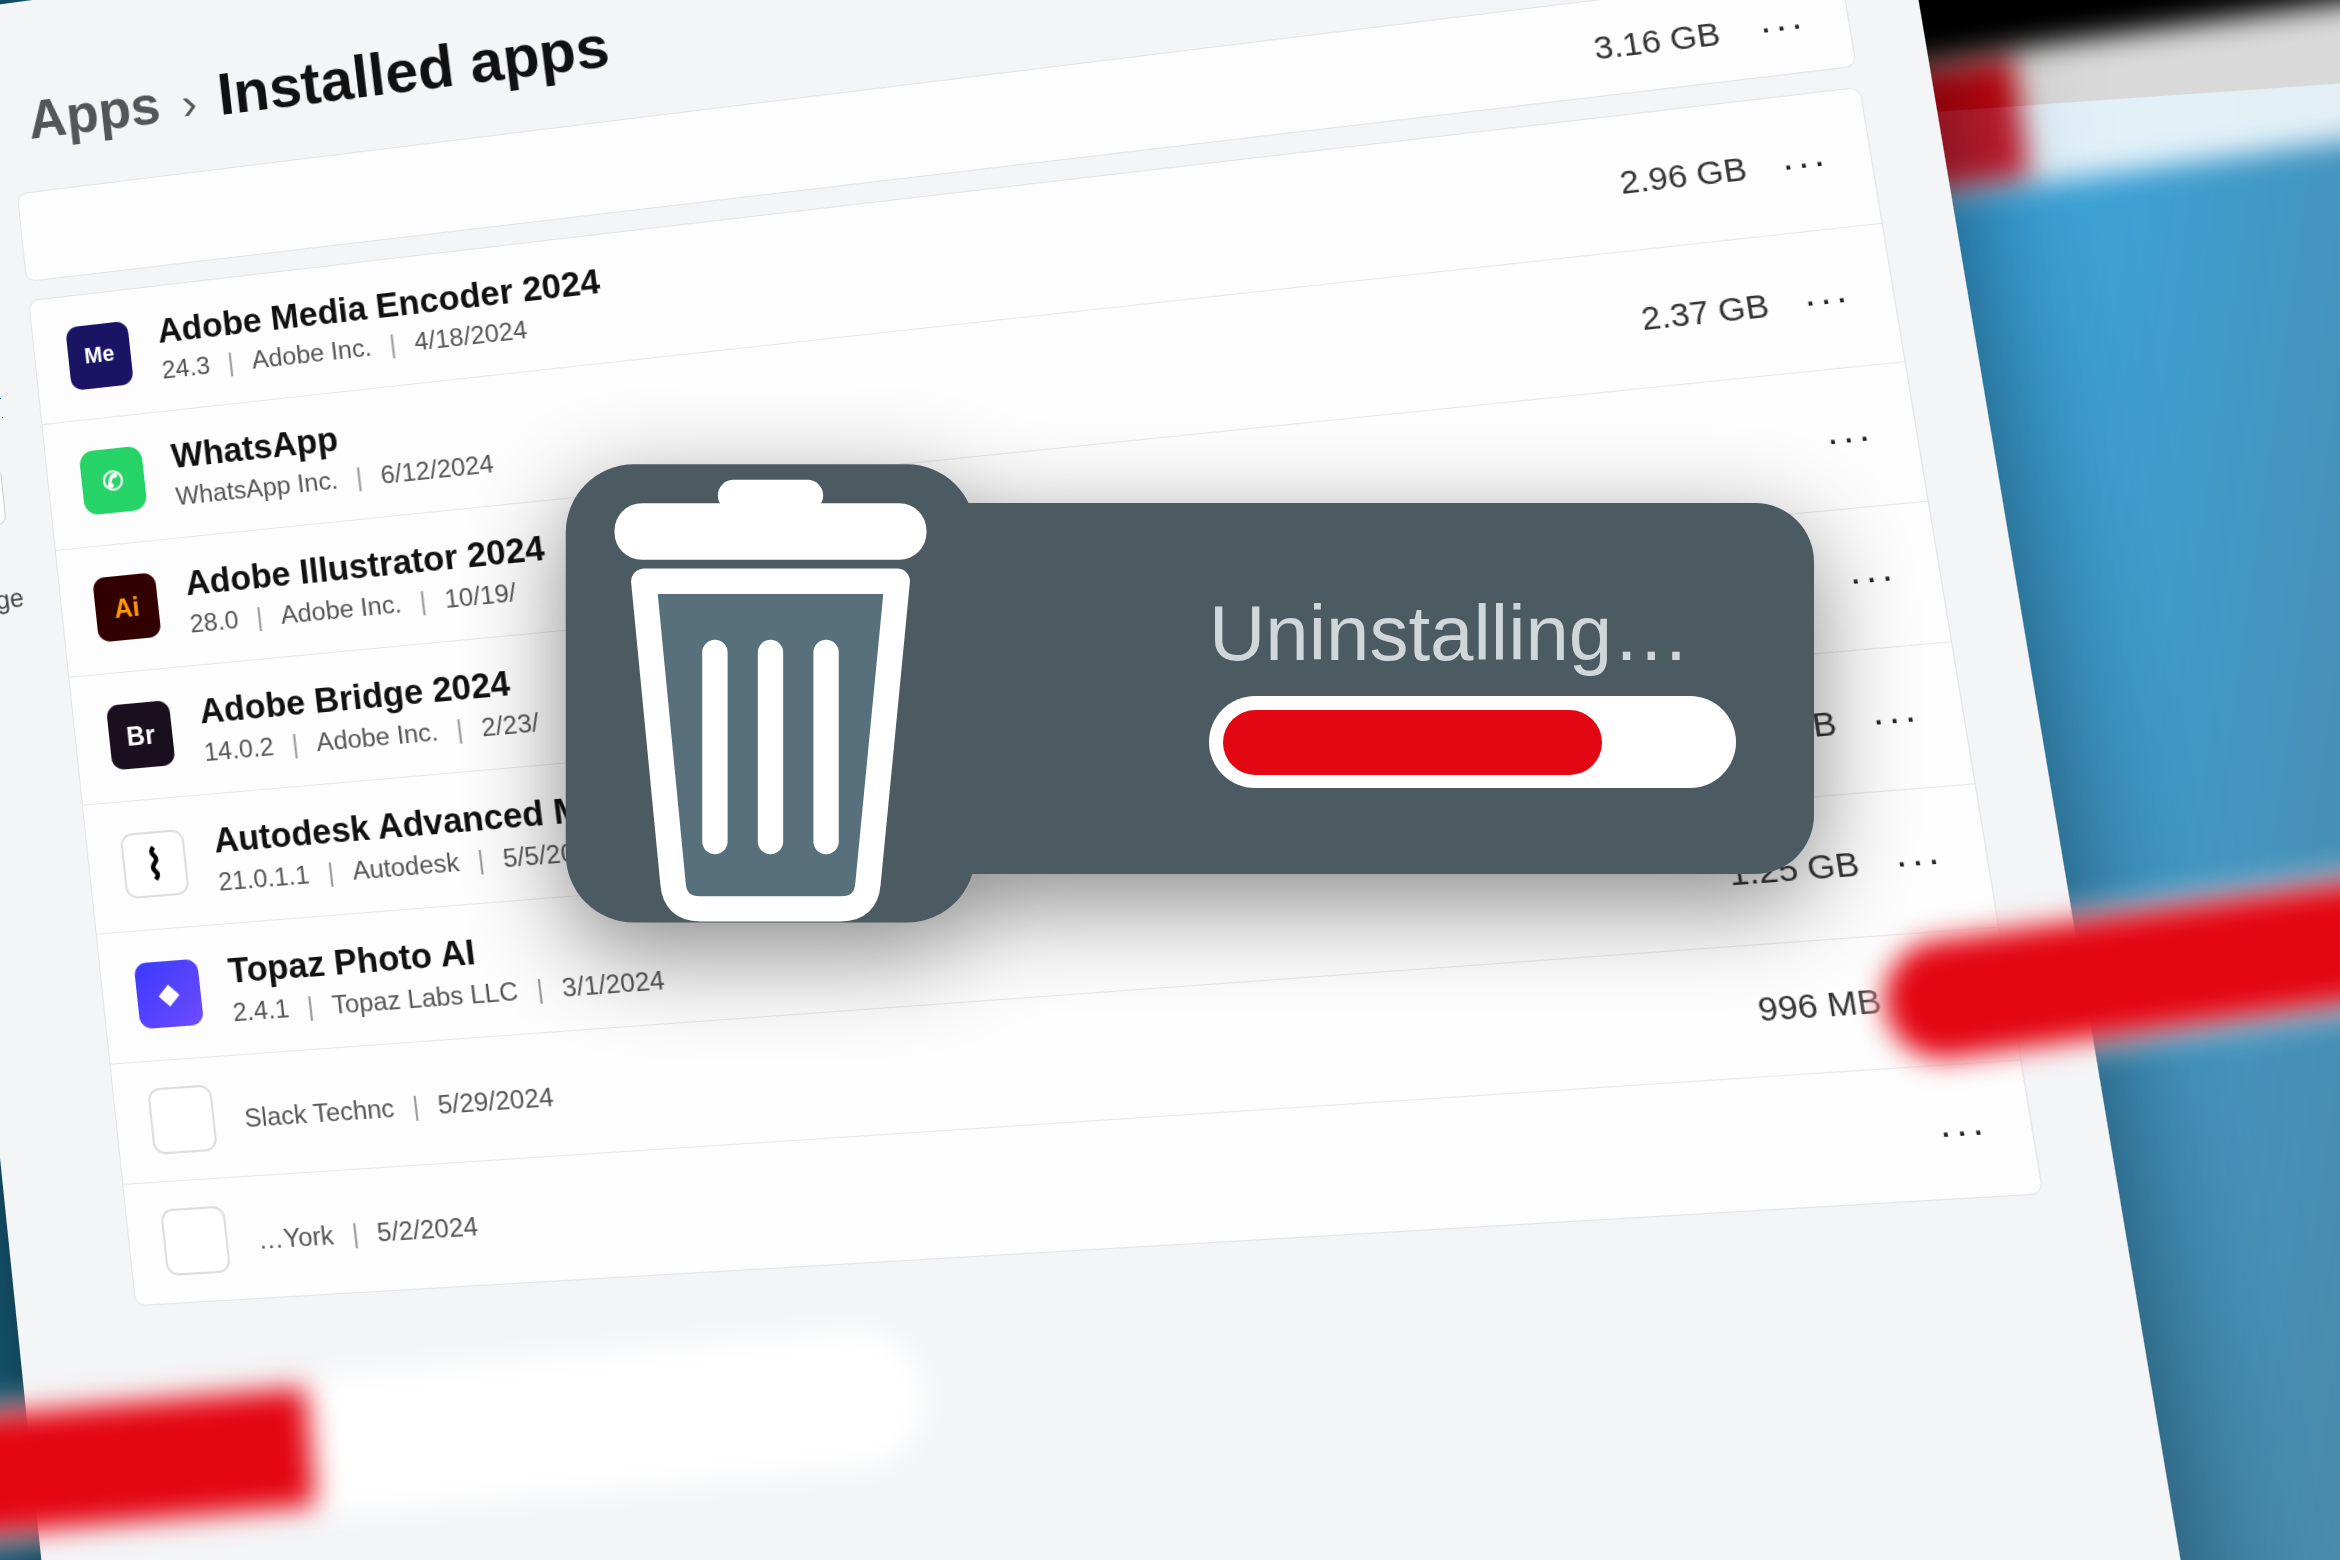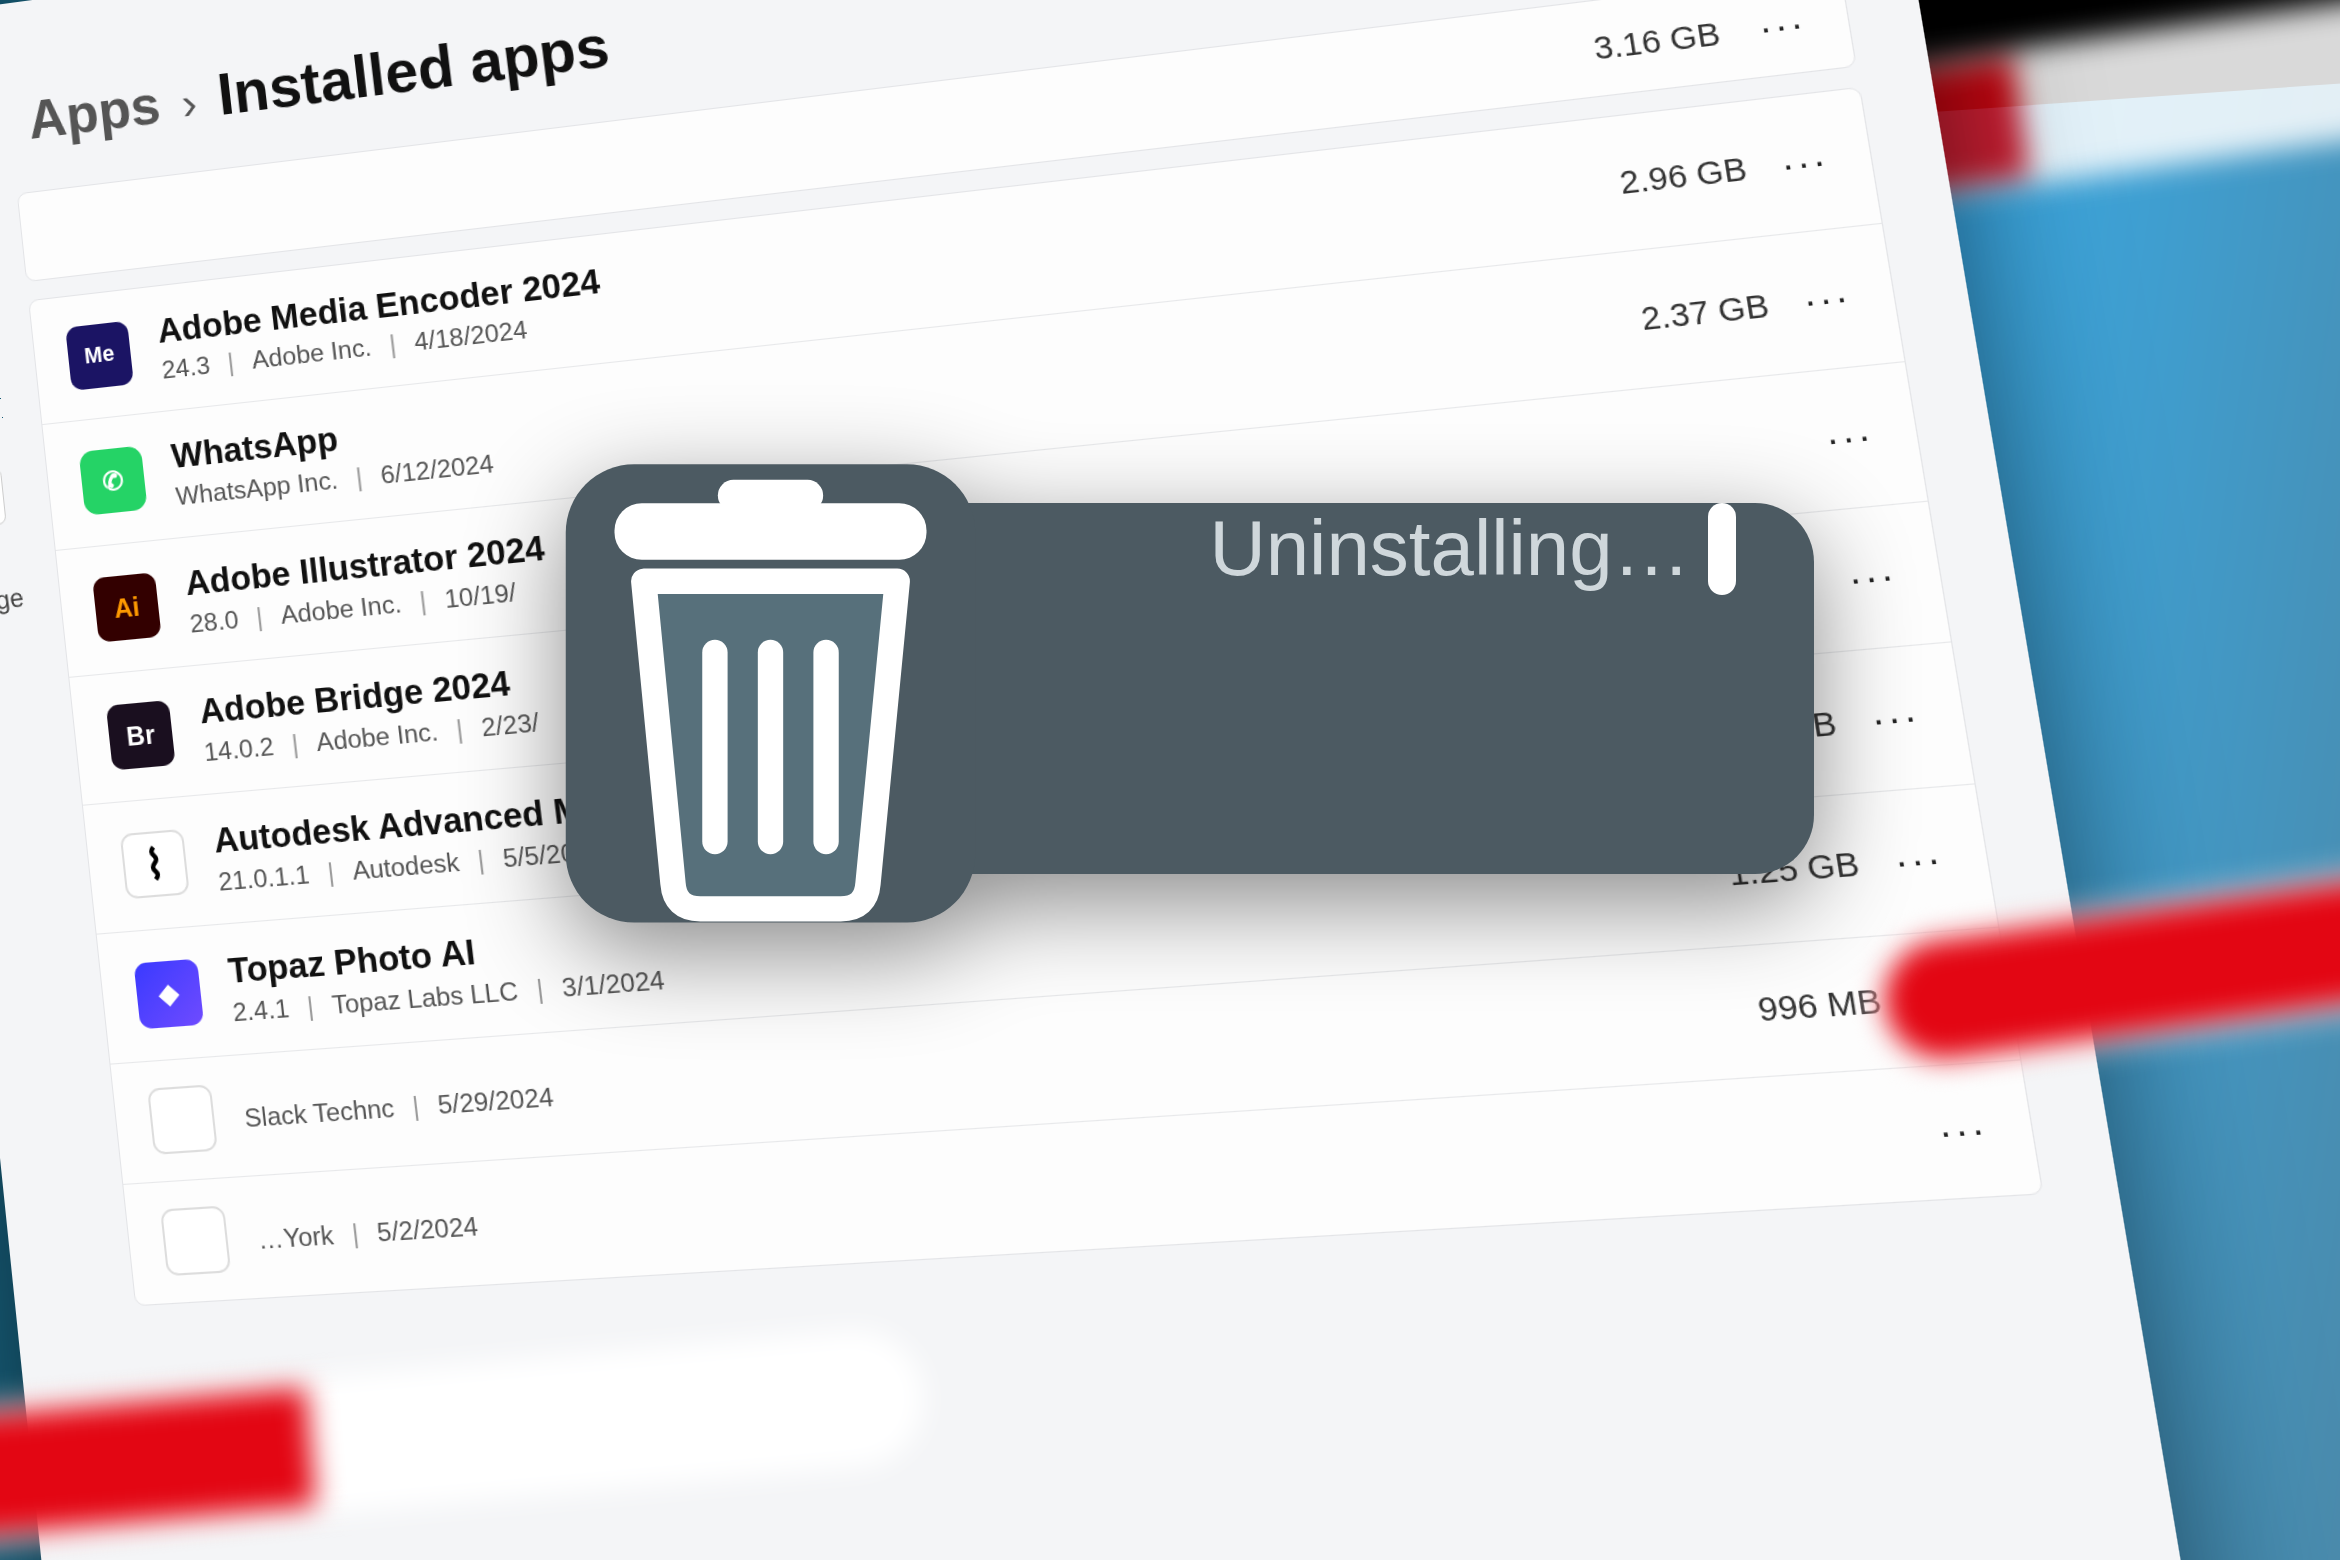--- a/index.html
+++ b/index.html
@@ -91,21 +91,21 @@
 
   
   .overlay {
     position: absolute; top: 488px; left: 546px; width: 1268px; height: 400px;
     display: flex; align-items: center;
     filter: drop-shadow(0 29px 49px rgba(0,0,0,.45));
   }
   .capsule {
     position: absolute; left: 302px; right: 0; height: 371px;
     background: #4c5a62; border-radius: 59px;
-    display:flex; justify-content:center;
+    display:flex; flex-direction:column; justify-content:center;
     padding: 0 78px 0 361px; gap: 17.6px;
   }
   .capsule .txt { font-size: 78px; color:#cfd7db; font-weight:400;}
   .progress {
     height: 92px; border-radius: 59px; background:#fff; padding: 13.7px;
   }
   .progress .fill { height:100%; width: 76%; border-radius: 49px; background:#e30613;}
   .trash {
     position: relative; z-index: 2;
   }

